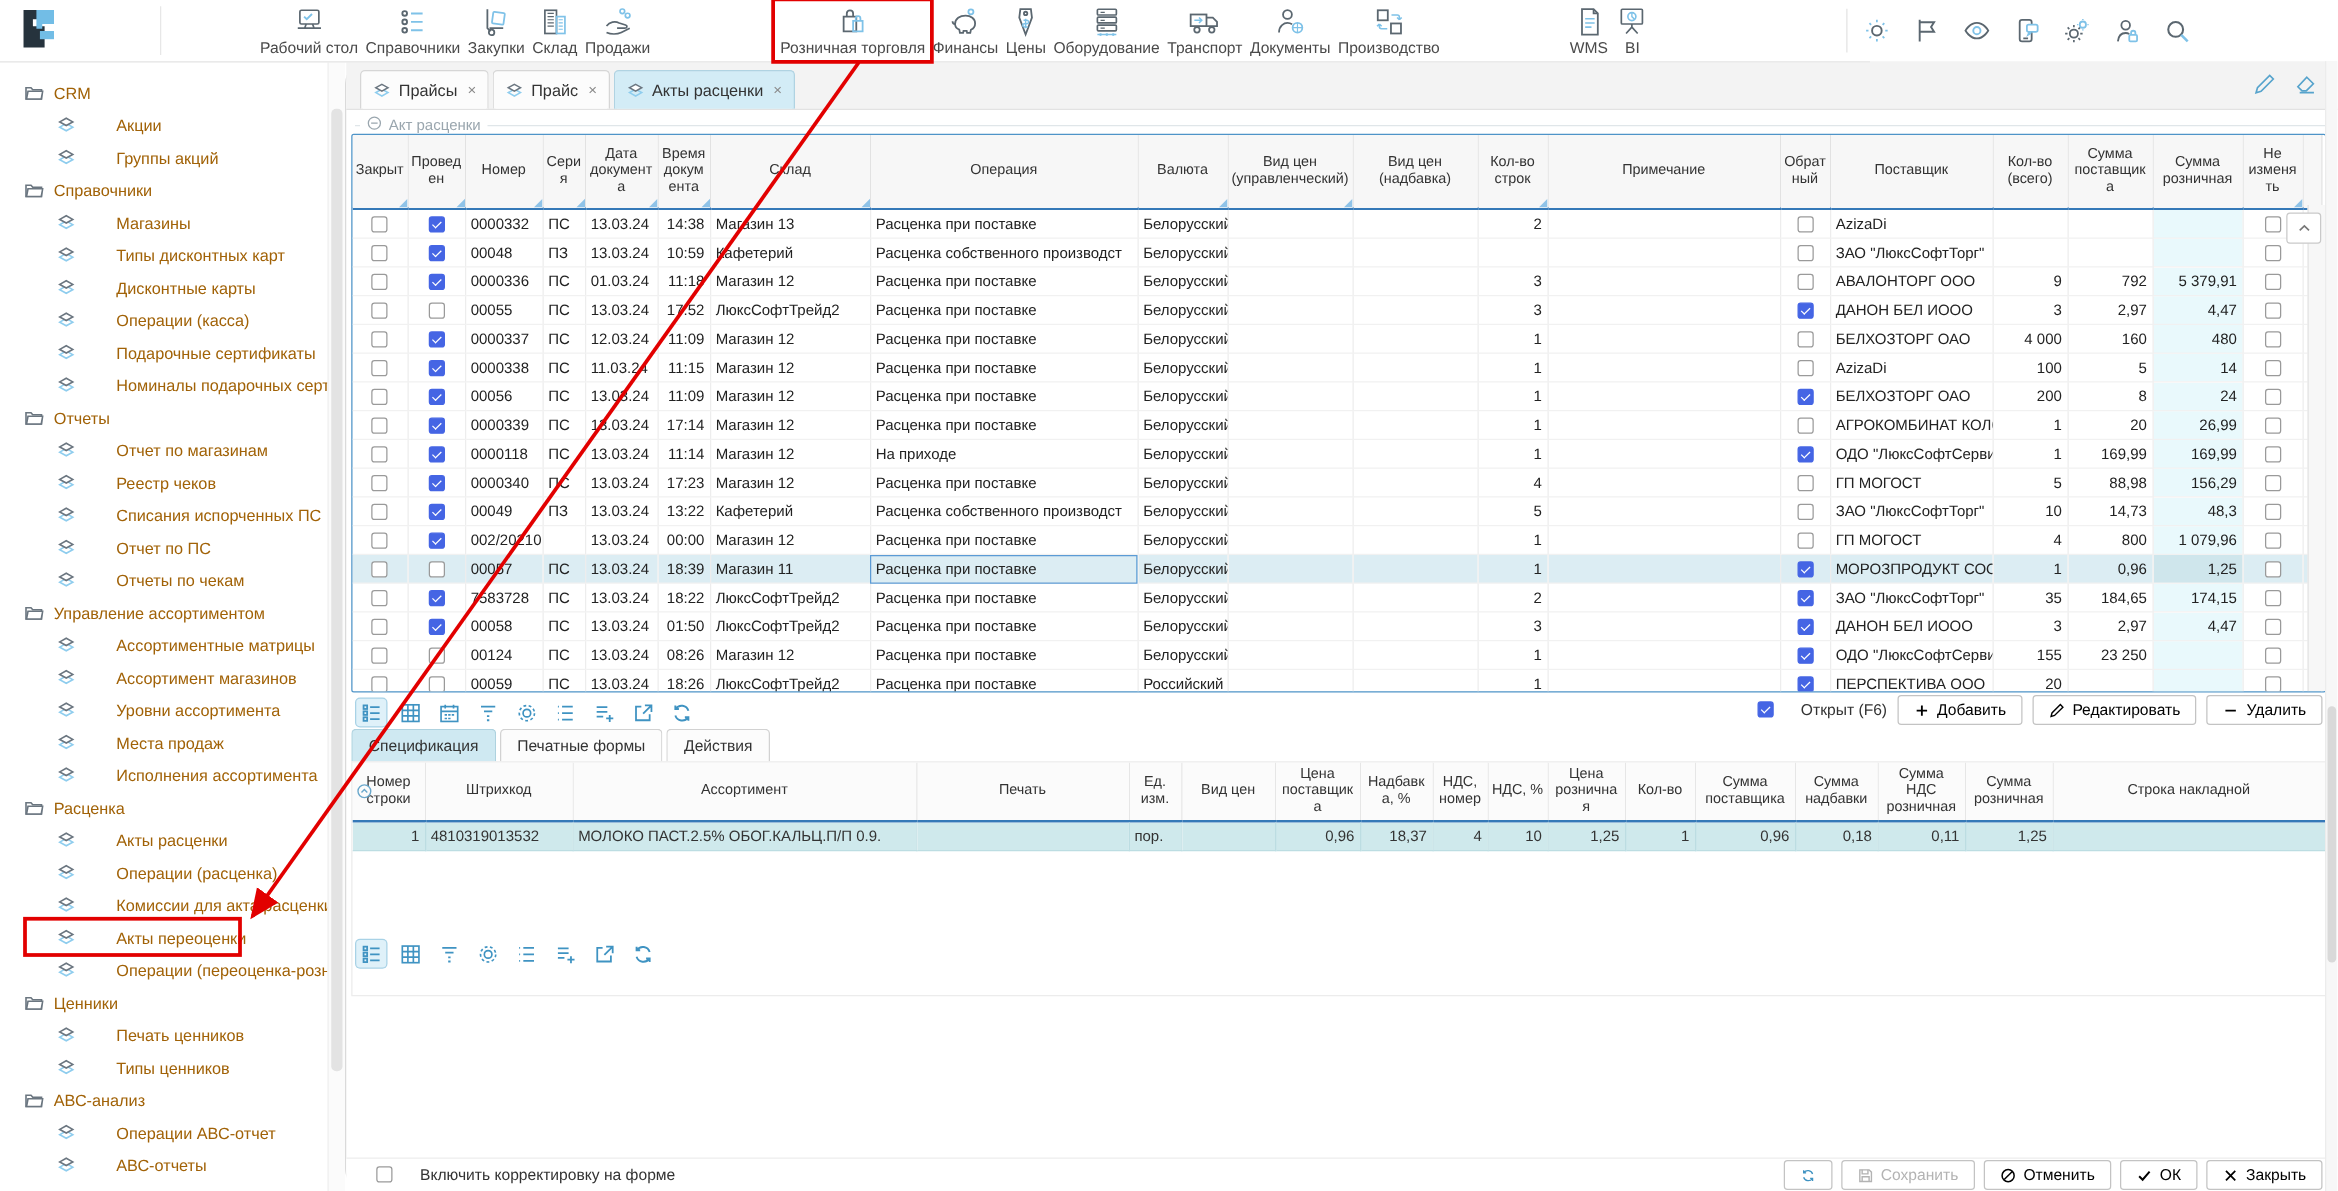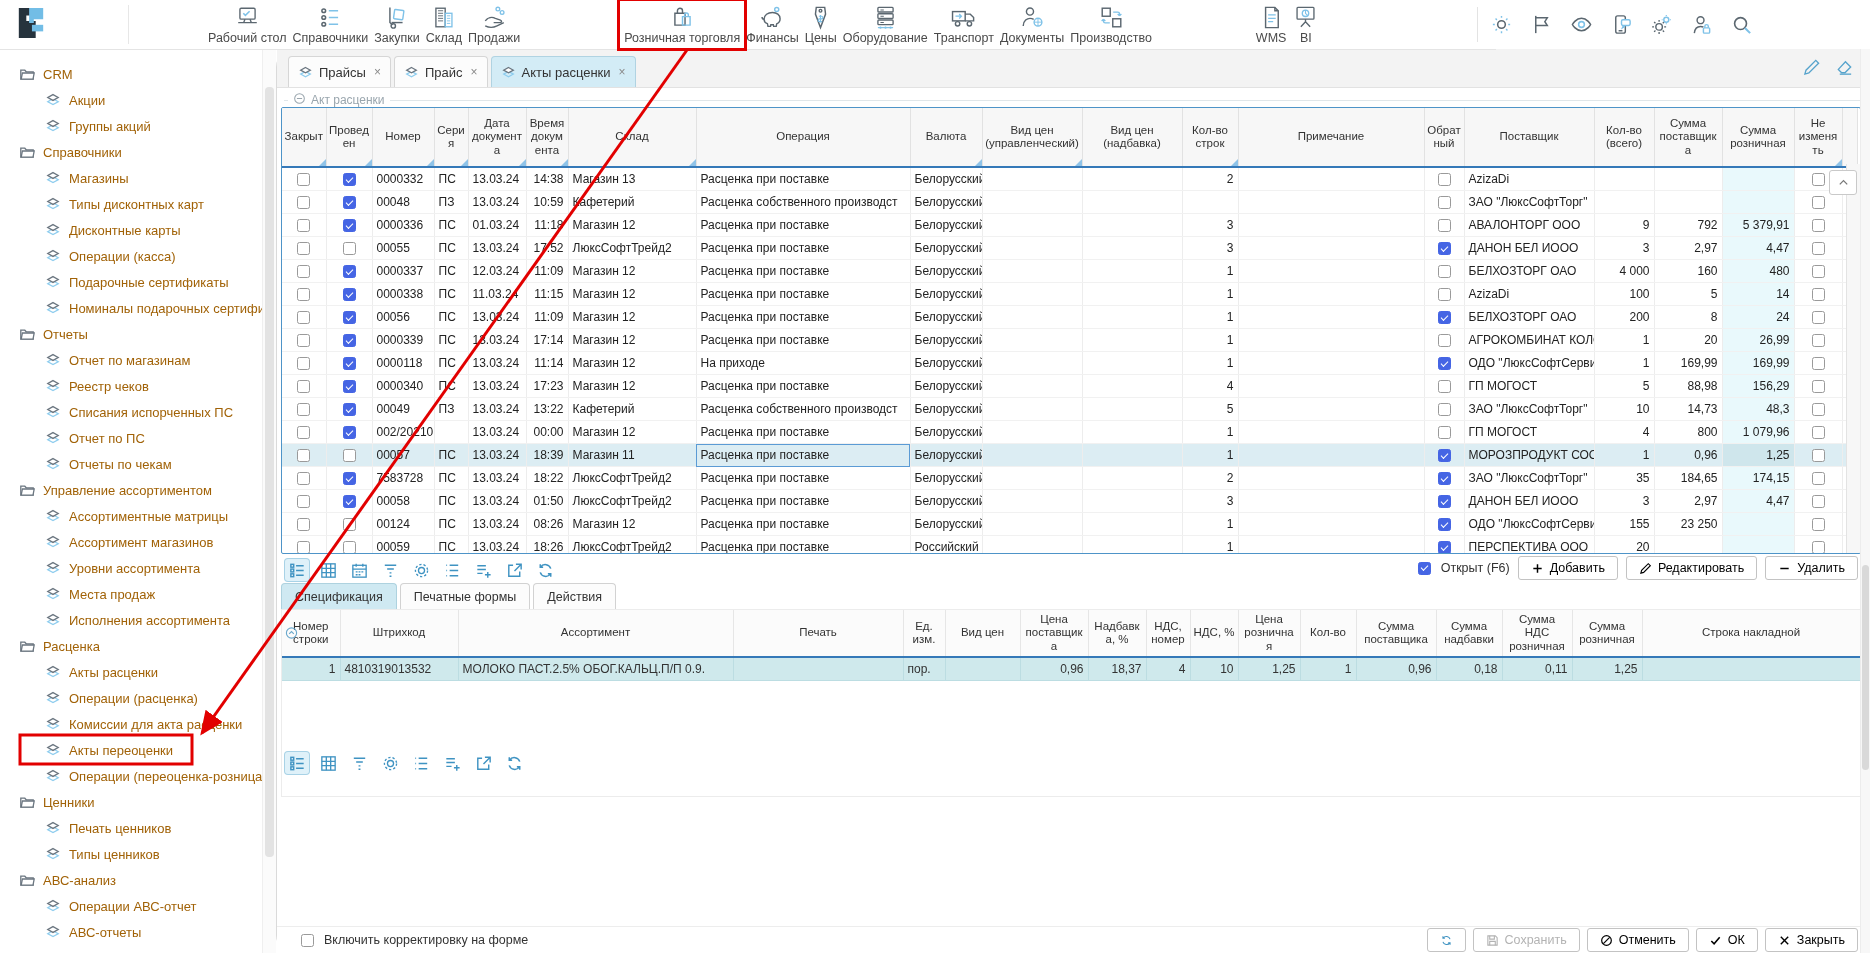--- a/index.html
+++ b/index.html
@@ -16,21 +16,21 @@
   .tb-ic svg{width:27px;height:27px;display:block;}
   .tb-lb{font-size:12.5px;color:#4a4a4a;margin-top:0;white-space:nowrap;}
   .right-div{position:absolute;left:1477px;top:7px;bottom:7px;width:1px;background:#e3e3e3;}
   .right-icons{position:absolute;left:1490px;top:0;height:49px;display:flex;align-items:center;gap:17px;}
   .ri{cursor:pointer;}
   .ri svg{width:23px;height:23px;display:block;}
   
   .sidebar{position:absolute;left:0;top:49px;width:262px;bottom:0;background:#fff;overflow:hidden;padding-top:12px;box-sizing:border-box;}
   .tree-row{height:26px;display:flex;align-items:center;font-size:13px;color:#a16207;cursor:pointer;white-space:nowrap;}
   .tree-row.folder{padding-left:19px;}
-  .tree-row.item{padding-left:45px;}
+  .tree-row.item{padding-left:45px;gap:24px;}
   .tree-ic{width:16px;height:16px;margin-right:8px;flex:none;}
   .tree-ic svg{width:16px;height:16px;display:block;}
   .sb-scroll{position:absolute;left:262px;top:49px;width:13px;bottom:0;background:#fbfbfb;border-left:1px solid #efefef;}
   .sb-thumb{position:absolute;left:2px;right:2px;top:38px;height:770px;background:#e3e3e3;border-radius:4px;}
   
   .main{position:absolute;left:276px;top:49px;right:0;bottom:0;background:#fff;border-left:1px solid #dadada;box-sizing:border-box;border-radius:18px;}
   .tabstrip{position:absolute;left:0;top:0;right:0;height:39px;background:#f3f3f3;border-bottom:1px solid #e2e2e2;display:flex;align-items:flex-end;padding-left:11px;box-sizing:border-box;}
   .tab{height:30px;display:flex;align-items:center;gap:6px;padding:0 9px;background:#fcfcfc;border:1px solid #d6d6d6;border-bottom:none;border-radius:4px 4px 0 0;margin-right:3px;font-size:13px;color:#333;cursor:pointer;}
   .tab.active{background:#d3ecf6;border-color:#b0d3e2;}
   .tab .tic{width:15px;height:15px;}
@@ -60,21 +60,21 @@
   
   .cb{display:inline-block;width:13px;height:13px;border:1px solid #9a9a9a;border-radius:2.5px;background:#fff;vertical-align:middle;position:relative;cursor:pointer;flex:none;box-sizing:border-box;}
   .cb.on{background:#4565e4;border-color:#4565e4;}
   .cb.on:after{content:'';position:absolute;left:2px;top:2.5px;width:6px;height:3px;border-left:1.8px solid #fff;border-bottom:1.8px solid #fff;transform:rotate(-45deg);}
   
   .midbar{position:absolute;left:8px;top:509px;height:24px;display:flex;align-items:center;gap:7px;color:#3f93c2;}
   .mi{width:24px;height:22px;display:flex;align-items:center;justify-content:center;border-radius:3px;cursor:pointer;}
   .mi svg{width:19px;height:19px;display:block;}
   .mi.active{background:#dff1f9;box-shadow:0 0 0 1px #a8d2e6;}
   .actions{position:absolute;right:12px;top:506px;height:26px;display:flex;align-items:center;gap:8px;font-size:12.5px;}
-  .chkline{display:flex;align-items:center;gap:10px;cursor:pointer;padding-left:12px;}
+  .chkline{display:flex;align-items:flex-start;gap:22px;cursor:pointer;padding-left:12px;}
   .btn{display:inline-flex;align-items:center;gap:6px;height:24px;padding:0 12px;background:#fff;border:1px solid #c3c3c3;border-radius:3px;font-size:12.5px;color:#000000;cursor:pointer;box-sizing:border-box;white-space:nowrap;}
   .btn svg{width:13px;height:13px;display:block;}
   .btn.disabled{color:#b3b3b3;}
   .btn.accent{color:#3f93c2;}
   
   .dtabs{position:absolute;left:4px;top:534px;display:flex;}
   .dtab{height:26px;display:flex;align-items:center;padding:0 13px;border:1px solid #d2d2d2;border-bottom:none;border-radius:4px 4px 0 0;background:#fcfcfc;margin-right:3px;font-size:12.5px;cursor:pointer;}
   .dtab.active{background:#cfe9f2;border-color:#aed2df;}
   .specwrap{position:absolute;left:4px;top:560px;width:1580px;height:188px;background:#fff;border:1px solid #ececec;overflow:hidden;box-sizing:border-box;}
   table.spec{border-collapse:collapse;table-layout:fixed;width:1578px;}

